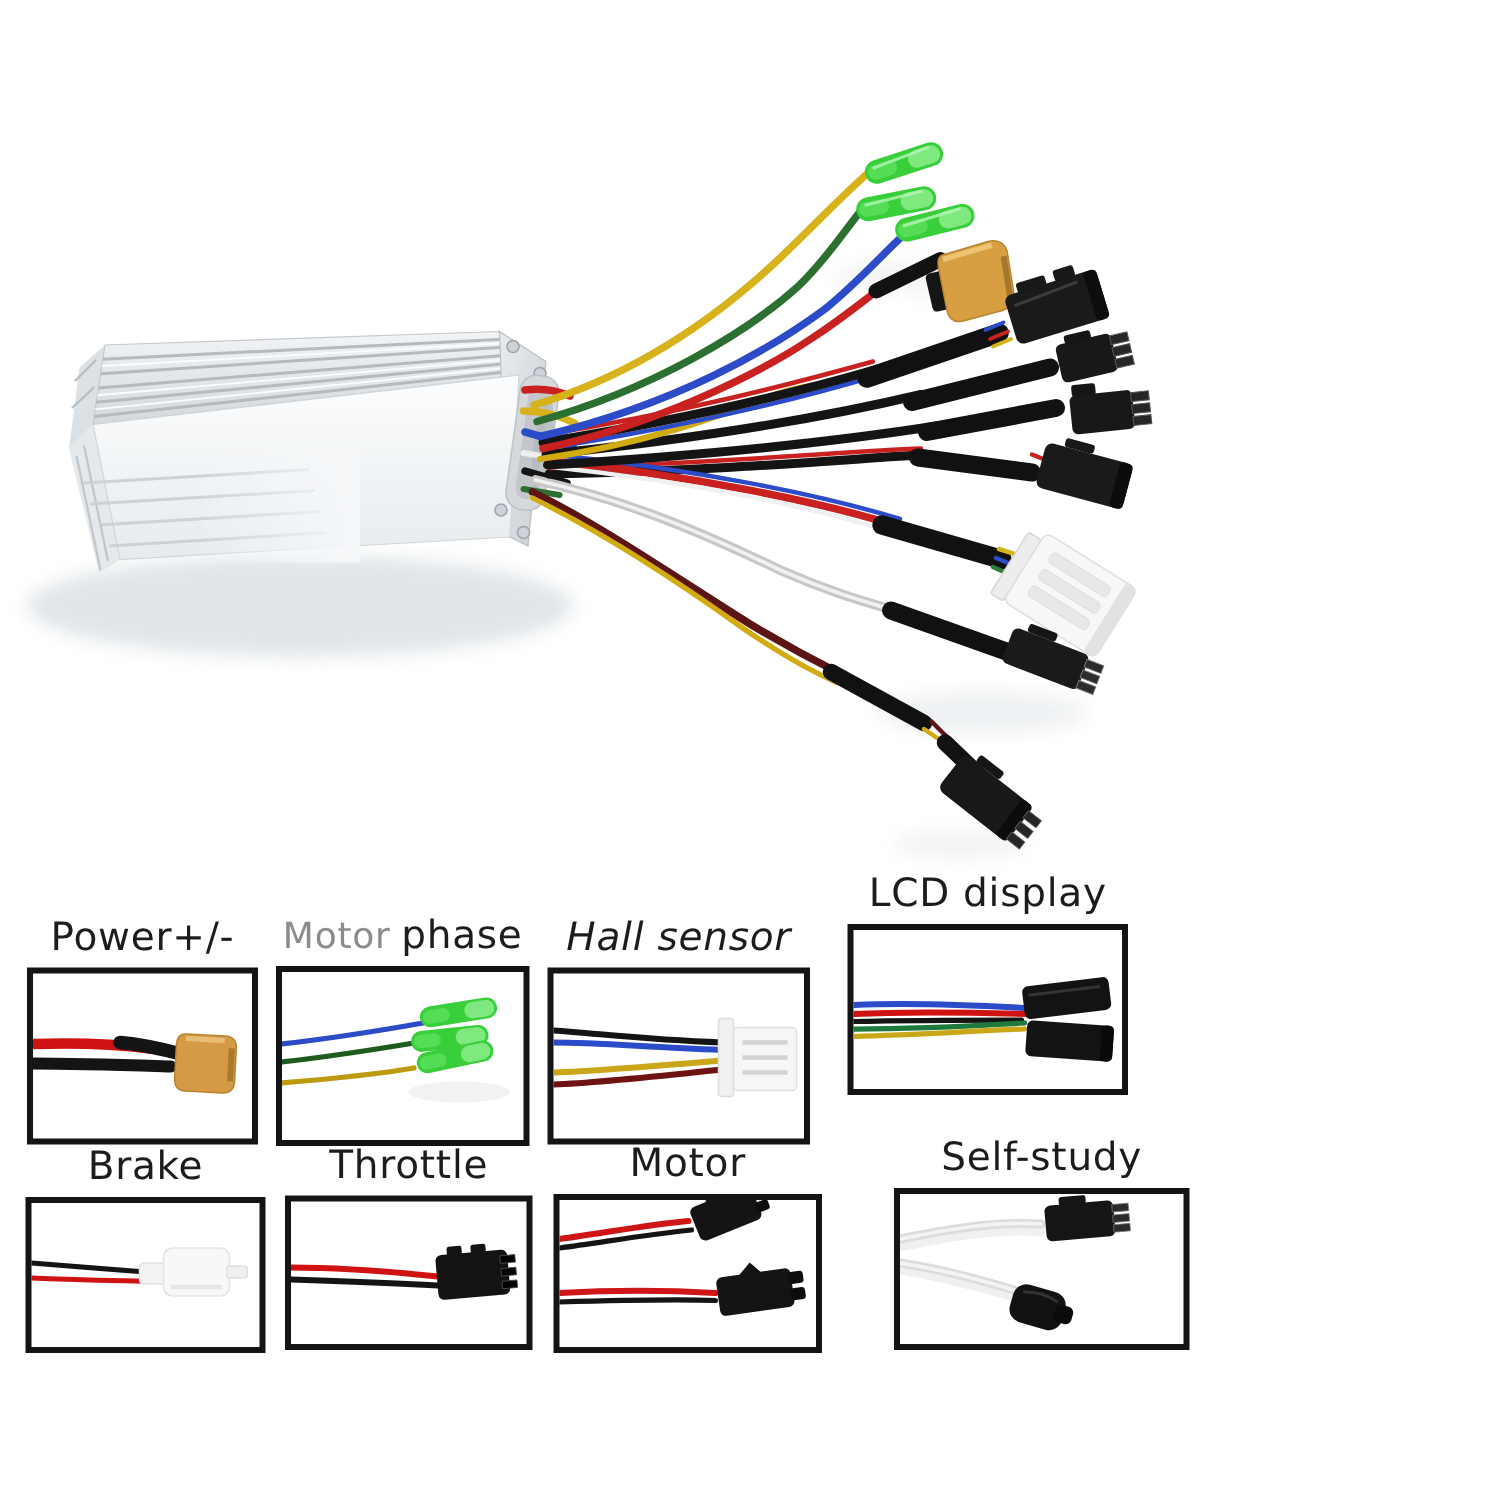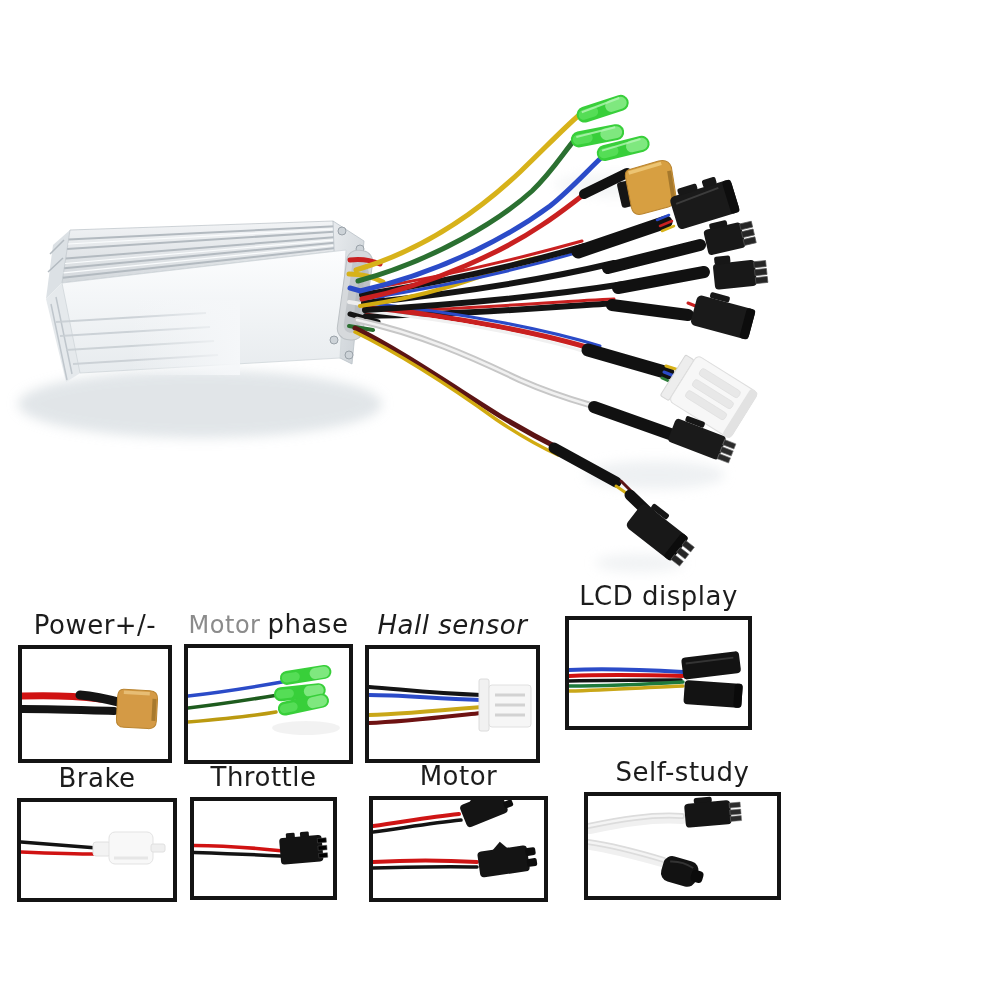--- a/index.html
+++ b/index.html
@@ -342,21 +342,21 @@
         <g>
           <rect x="72" y="40" width="18" height="14" rx="3" fill="#f3f3f3" stroke="#e0e0e0"></rect>
           <rect x="88" y="30" width="44" height="32" rx="6" fill="#f8f8f8" stroke="#e3e3e3"></rect>
           <rect x="130" y="42" width="14" height="8" rx="2" fill="#efefef" stroke="#e0e0e0"></rect>
           <path d="M93,56 h34" stroke="#e6e6e6" stroke-width="3" fill="none"></path>
         </g>
       </svg>
     </div>
   </figure>
 
-  <figure class="cell" style="left:190px;top:797px;width:147px;height:103px;margin:0;">
+  <figure class="cell" style="left:190px;top:797px;width:165px;height:103px;margin:0;">
     <figcaption class="cap"><span>Throttle</span></figcaption>
     <div class="frame">
       <svg viewBox="0 0 157 95">
         <path class="wire" d="M0,44 C30,44 60,46 98,50" stroke="#d01212" stroke-width="4"></path>
         <path class="wire" d="M0,52 C30,53 60,54 98,56" stroke="#141414" stroke-width="4"></path>
         <g transform="translate(96,36) rotate(-5)">
           <rect x="8" y="-5" width="10" height="7" rx="1.5" fill="#131313"></rect>
           <rect x="24" y="-5" width="10" height="7" rx="1.5" fill="#131313"></rect>
           <rect x="0" y="0" width="48" height="30" rx="4" fill="#131313"></rect>
           <g fill="#000" stroke="#4a4a4a" stroke-width="0.6">
@@ -386,21 +386,21 @@
         <g transform="translate(104,52) rotate(-8)">
           <path d="M14,2 L24,-7 L32,2 Z" fill="#141414"></path>
           <rect x="0" y="0" width="50" height="26" rx="4" fill="#141414"></rect>
           <rect x="48" y="3" width="10" height="8" rx="2" fill="#0d0d0d"></rect>
           <rect x="48" y="14" width="10" height="8" rx="2" fill="#0d0d0d"></rect>
         </g>
       </svg>
     </div>
   </figure>
 
-  <figure class="cell" style="left:584px;top:792px;width:197px;height:108px;margin:0;">
+  <figure class="cell" style="left:596px;top:792px;width:197px;height:108px;margin:0;">
     <figcaption class="cap"><span>Self-study</span></figcaption>
     <div class="frame">
       <svg viewBox="0 0 189 100">
         <path class="wire" d="M2,34 C30,28 62,22 94,24" stroke="#f0f0f0" stroke-width="8"></path>
         <path class="wire" d="M2,50 C28,54 56,62 78,68" stroke="#f0f0f0" stroke-width="8"></path>
         <path class="wire" d="M0,30 C30,24 62,18 94,20" stroke="#dcdcdc" stroke-width="6"></path>
         <path class="wire" d="M0,30 C30,24 62,18 94,20" stroke="#f4f4f4" stroke-width="2.5"></path>
         <path class="wire" d="M0,46 C28,50 56,58 76,64" stroke="#dcdcdc" stroke-width="6"></path>
         <path class="wire" d="M0,46 C28,50 56,58 76,64" stroke="#f4f4f4" stroke-width="2.5"></path>
         <g transform="translate(96,8) rotate(-5)">

